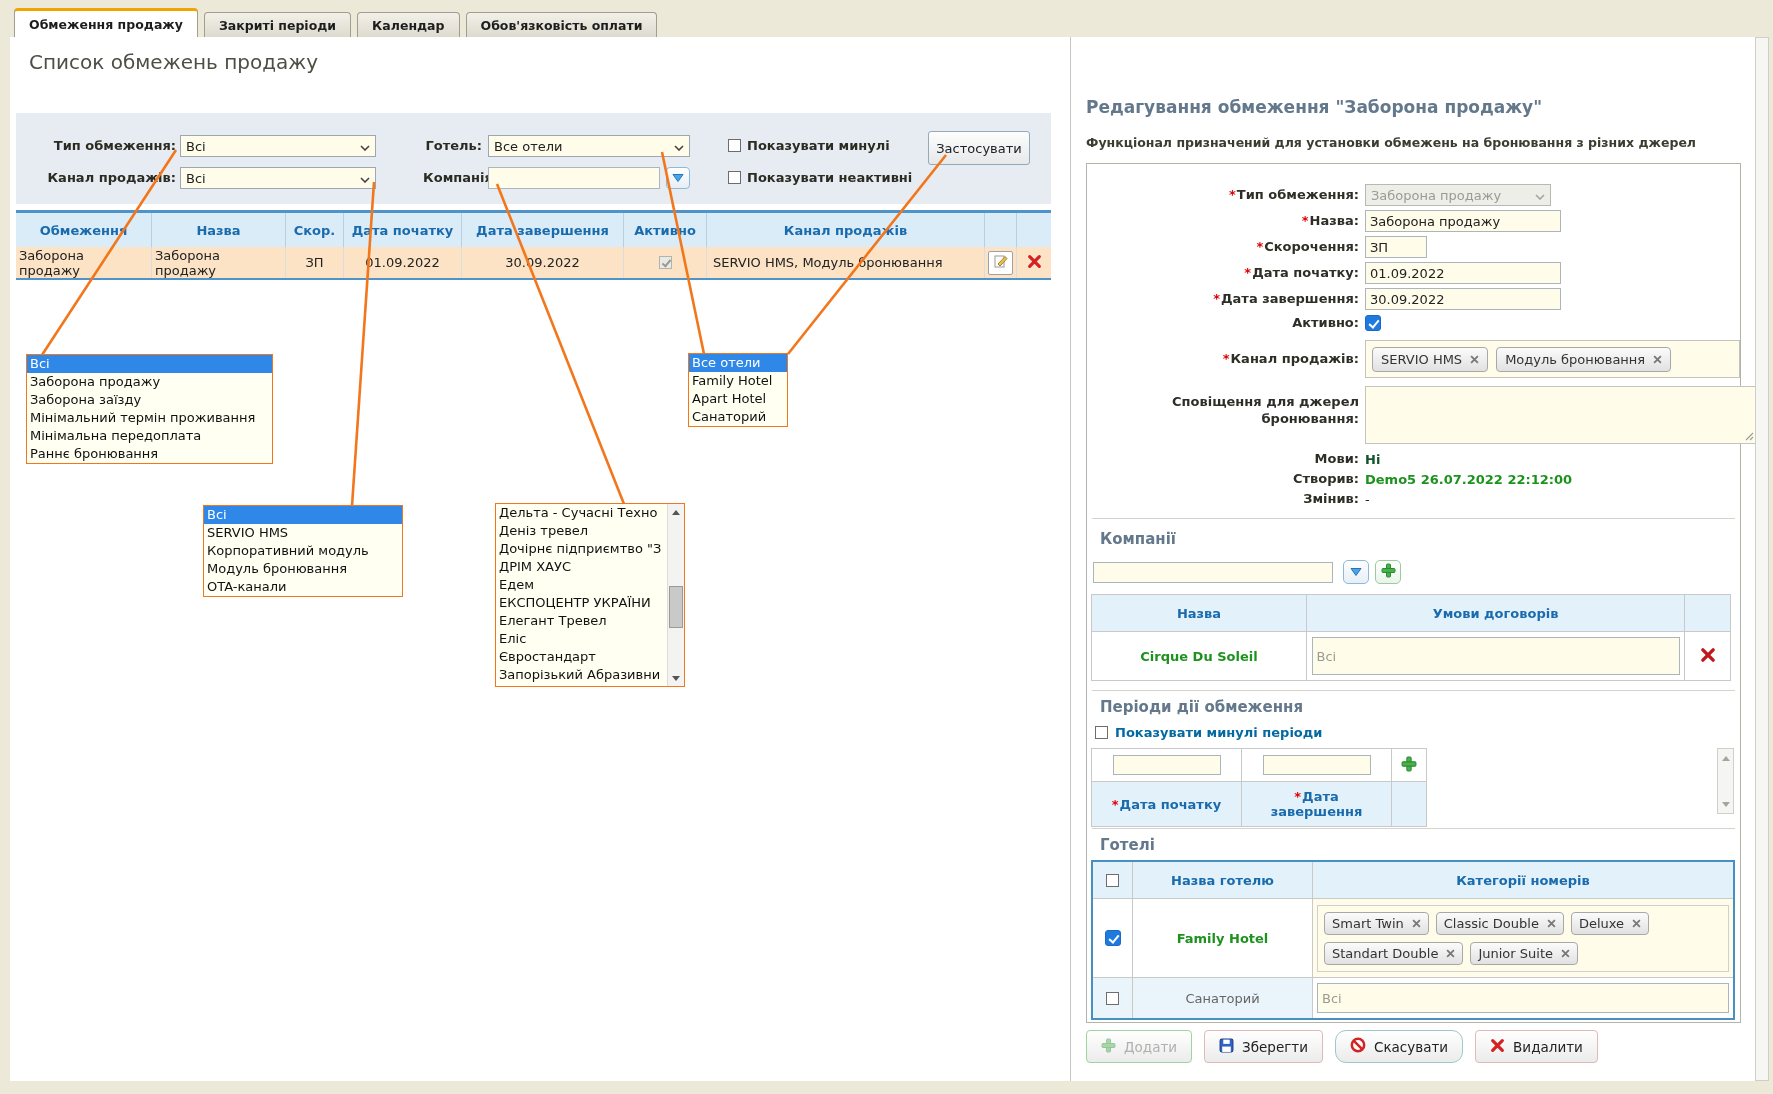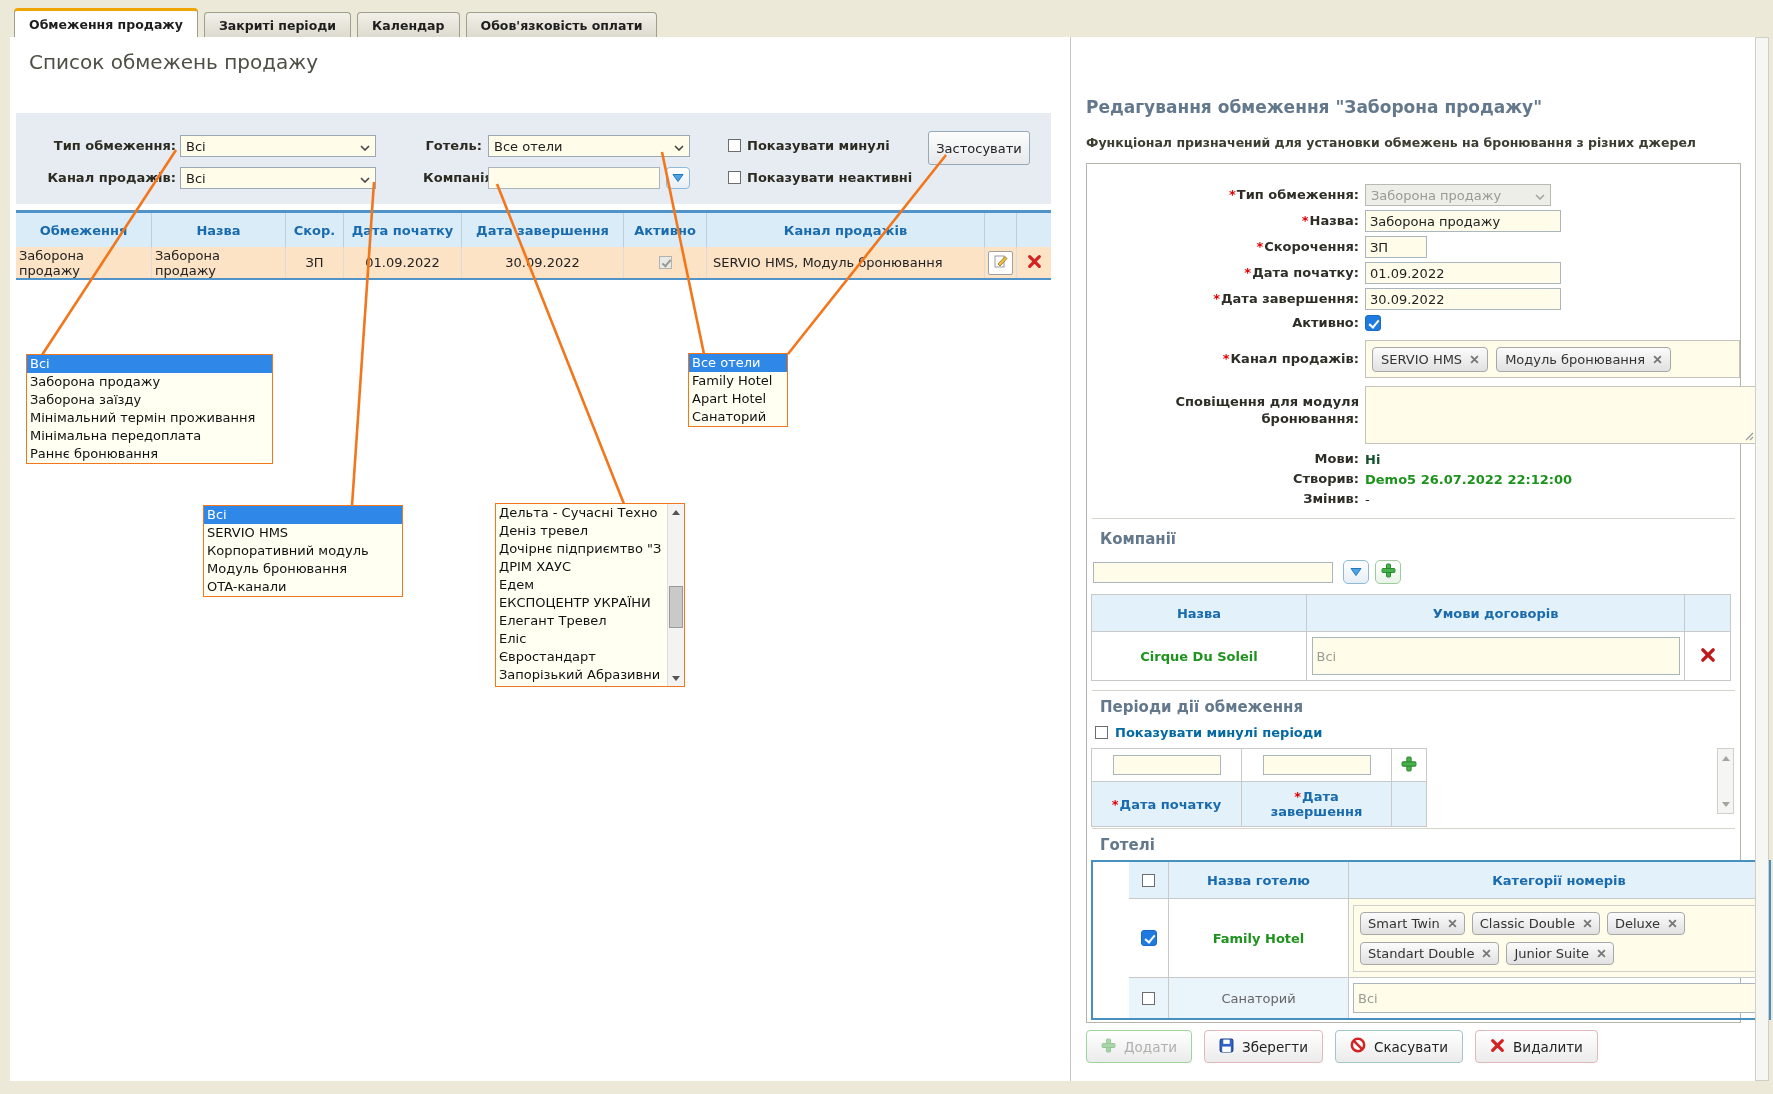--- a/index.html
+++ b/index.html
@@ -96,32 +96,32 @@
     background:linear-gradient(#ffffff,#e7eef5);border:1px solid #8fb9d8;cursor:pointer;box-sizing:border-box;position:absolute;}
   .rnd-btn.green{border-color:#9ccc9c;background:linear-gradient(#ffffff,#e9f4e9);}
 
   .dtable{position:absolute;border:1px solid #c9c9c9;box-sizing:content-box;}
   .drow{display:flex;}
   .dcell{border-right:1px solid #c9c9c9;box-sizing:border-box;display:flex;align-items:center;justify-content:center;}
   .dcell:last-child{border-right:none;}
   .dhead{background:#e2f1fa;color:#1a6bad;font-weight:bold;}
   .bline{border-top:1px solid #c9c9c9;}
 
-  .hotels-table{border:2px solid #4790c0;padding-left:36px;}
+  .hotels-table{border:2px solid #4790c0;}
   .lblue{background:#eaf4fb;}
   .ycell{background:#fffde9;}
   .tags-inner{border:1px solid #cfcfcf;background:#fffde9;display:flex;flex-wrap:wrap;gap:7px;padding:6px;align-items:center;width:100%;box-sizing:border-box;}
 
   .btnrow{position:absolute;left:15px;top:993px;display:flex;gap:12px;}
   .btn{height:31px;border-radius:4px;border:1px solid;display:inline-flex;align-items:center;gap:8px;
     padding:0 14px;background:linear-gradient(#ffffff,#ebebeb);font-size:13.5px;cursor:pointer;color:#222;}
   .btn.add{border-color:#9fd49f;color:#b0b0ae;}
   .btn.add svg{opacity:.45;}
   .btn.save{border-color:#e3b8b8;}
-  .btn.cancel{border-color:#9fc7c7;}
+  .btn.cancel{border-color:#9fc7c7;border-radius:11px;}
   .btn.del{border-color:#e3b8b8;}
 </style>
 </head>
 <body>
 
 <div class="screen">
 
   <div class="tabs">
     <div class="tab active">Обмеження продажу</div>
     <div class="tab">Закриті періоди</div>
@@ -317,21 +317,21 @@
           <span class="tag">
             <span>Модуль бронювання</span>
             <span><svg width="9" height="9" viewBox="0 0 8 8">
                   <path d="M1 1 L7 7 M7 1 L1 7" stroke="#777" stroke-width="1.6"></path>
                 </svg></span>
           </span>
         </div>
       </div>
 
       <div class="frow top" style="top:222px">
-        <span class="flabel" style="padding-top:8px"><span>Сповіщення для модуля бронювання:</span></span>
+        <span class="flabel" style="padding-top:8px"><span>Сповіщення для джерел бронювання:</span></span>
         <span class="txtwrap">
           <textarea class="txtarea" style=""></textarea>
           <span class="grip"><svg width="9" height="9" viewBox="0 0 9 9">
                 <path d="M8 1 L1 8 M8 5 L5 8" stroke="#9a9a9a" stroke-width="1.2"></path>
               </svg></span>
         </span>
       </div>
 
       <div class="frow" style="top:287px">
         <span class="flabel"><span>Мови:</span></span>

